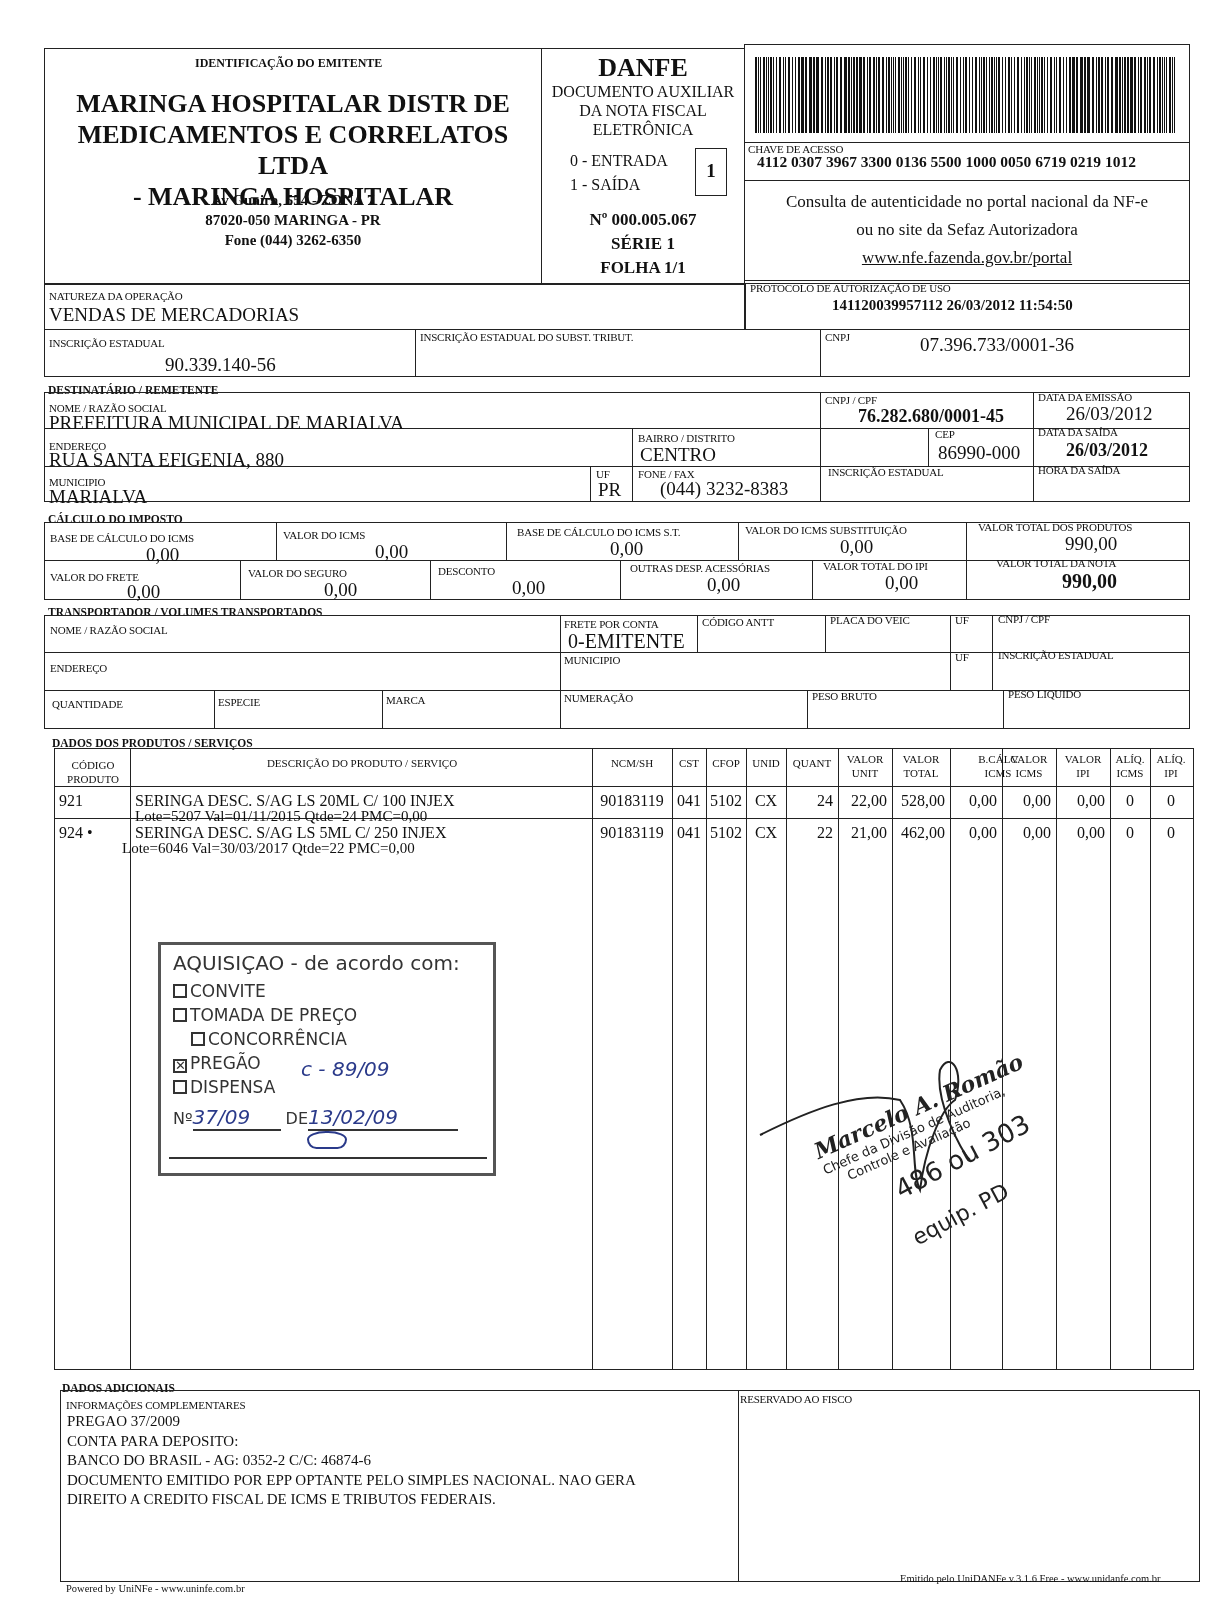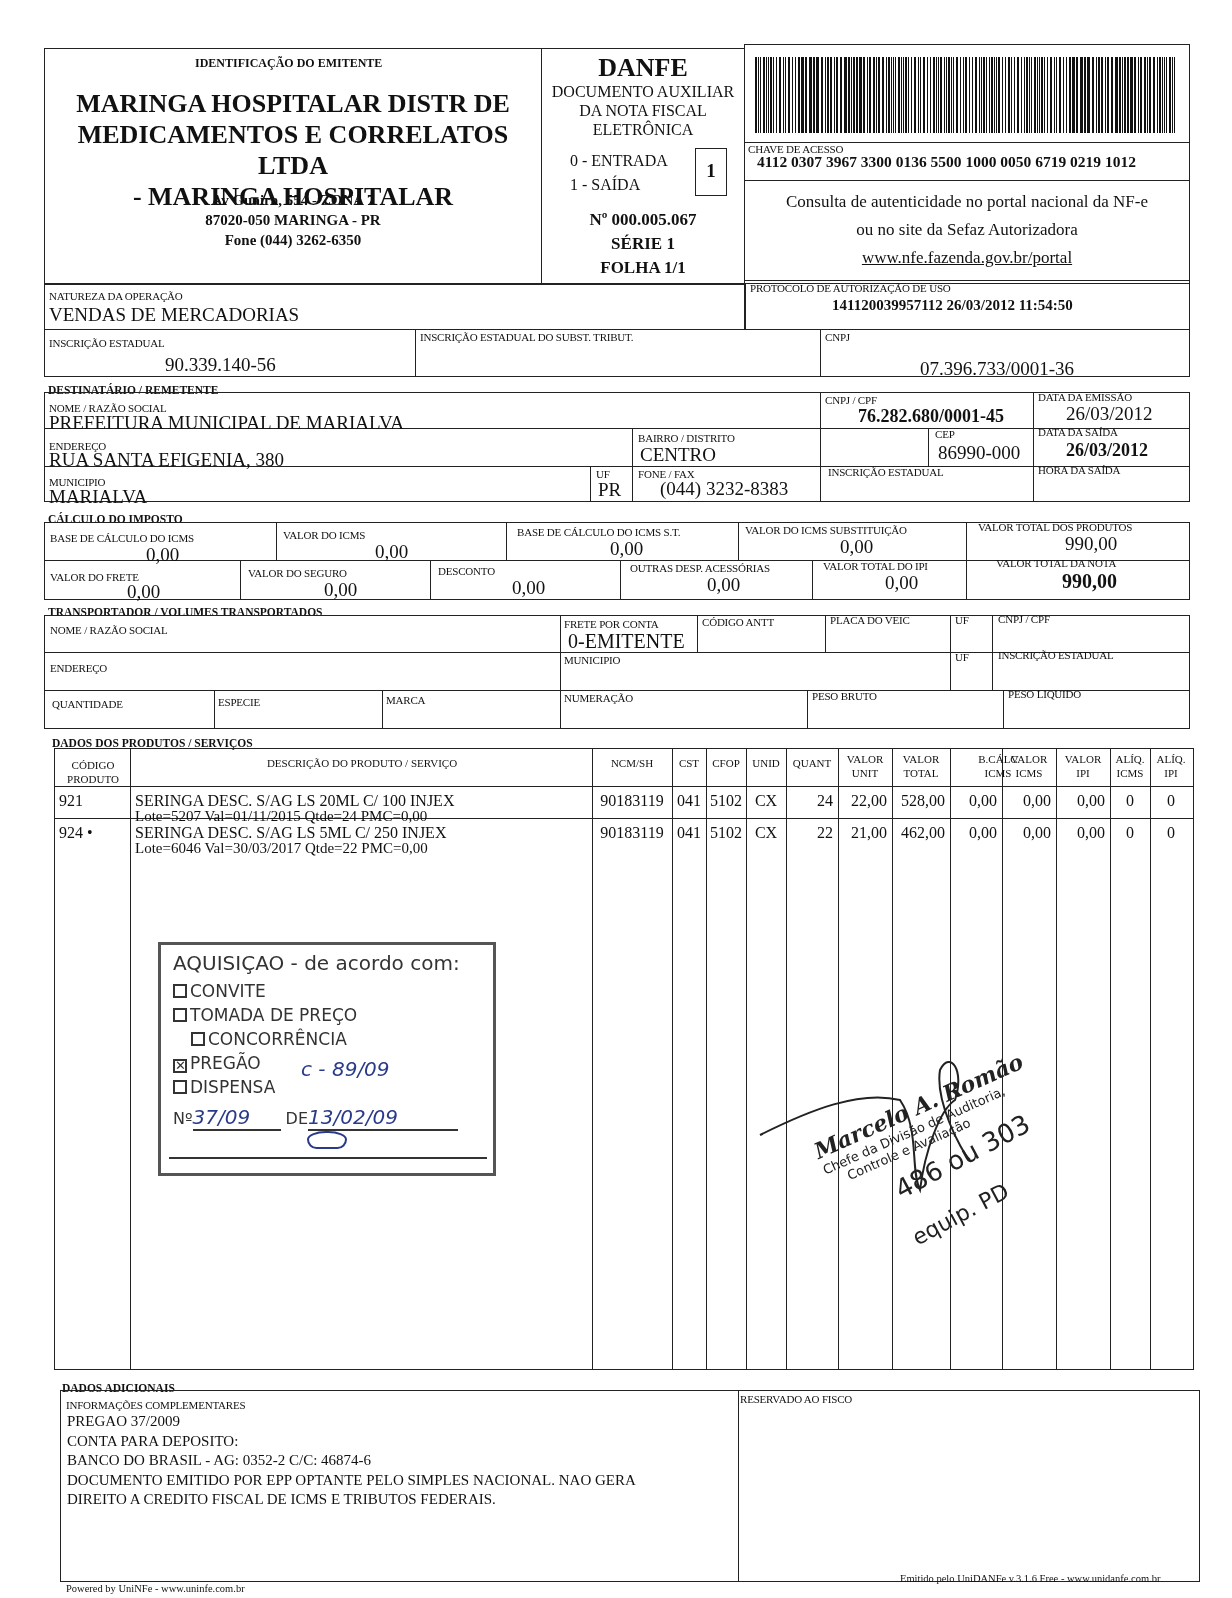--- a/index.html
+++ b/index.html
@@ -225,41 +225,41 @@
 <div class="lbl" style="left:750px;top:282px;">PROTOCOLO DE AUTORIZAÇÃO DE USO</div>
 <div class="abs" style="left:832px;top:297px;font-weight:bold;font-size:15px;">141120039957112 26/03/2012 11:54:50</div>
 
 <div class="box" style="left:44px;top:329px;width:1146px;height:48px;"></div>
 <div class="vl" style="left:415px;top:329px;height:48px;"></div>
 <div class="vl" style="left:820px;top:329px;height:48px;"></div>
 <div class="lbl" style="left:49px;top:337px;">INSCRIÇÃO ESTADUAL</div>
 <div class="val" style="left:165px;top:354px;">90.339.140-56</div>
 <div class="lbl" style="left:420px;top:331px;">INSCRIÇÃO ESTADUAL DO SUBST. TRIBUT.</div>
 <div class="lbl" style="left:825px;top:331px;">CNPJ</div>
-<div class="val" style="left:920px;top:358px;">07.396.733/0001-36</div>
+<div class="val" style="left:920px;top:334px;">07.396.733/0001-36</div>
 
 <div class="sec" style="left:48px;top:384px;">DESTINATÁRIO / REMETENTE</div>
 <div class="box" style="left:44px;top:392px;width:1146px;height:110px;"></div>
 <div class="hl" style="left:44px;top:428px;width:1146px;"></div>
 <div class="hl" style="left:44px;top:466px;width:1146px;"></div>
 <div class="vl" style="left:820px;top:392px;height:110px;"></div>
 <div class="vl" style="left:1033px;top:392px;height:110px;"></div>
 <div class="vl" style="left:632px;top:428px;height:74px;"></div>
 <div class="vl" style="left:928px;top:428px;height:38px;"></div>
 <div class="vl" style="left:590px;top:466px;height:36px;"></div>
 
 <div class="lbl" style="left:49px;top:402px;">NOME / RAZÃO SOCIAL</div>
 <div class="val" style="left:49px;top:412px;">PREFEITURA MUNICIPAL DE MARIALVA</div>
 <div class="lbl" style="left:825px;top:394px;">CNPJ / CPF</div>
 <div class="valb" style="left:842px;top:406px;margin-left:16px;">76.282.680/0001-45</div>
 <div class="lbl" style="left:1038px;top:391px;">DATA DA EMISSÃO</div>
 <div class="val" style="left:1066px;top:403px;">26/03/2012</div>
 
 <div class="lbl" style="left:49px;top:440px;">ENDEREÇO</div>
-<div class="val" style="left:49px;top:449px;">RUA SANTA EFIGENIA, 380</div>
+<div class="val" style="left:49px;top:449px;">RUA SANTA EFIGENIA, 880</div>
 <div class="lbl" style="left:638px;top:432px;">BAIRRO / DISTRITO</div>
 <div class="val" style="left:640px;top:444px;">CENTRO</div>
 <div class="lbl" style="left:935px;top:428px;">CEP</div>
 <div class="val" style="left:938px;top:442px;">86990-000</div>
 <div class="lbl" style="left:1038px;top:426px;">DATA DA SAÍDA</div>
 <div class="valb" style="left:1066px;top:440px;">26/03/2012</div>
 
 <div class="lbl" style="left:49px;top:476px;">MUNICIPIO</div>
 <div class="val" style="left:49px;top:486px;">MARIALVA</div>
 <div class="lbl" style="left:596px;top:468px;">UF</div>
@@ -420,21 +420,21 @@
     <div class="td tdc" style="left: 709px; width: 34px; top: 824px;">5102</div>
     <div class="td tdc" style="left: 749px; width: 34px; top: 824px;">CX</div>
     <div class="td tdr" style="left: 789px; width: 44px; top: 824px;">22</div>
     <div class="td tdr" style="left: 841px; width: 46px; top: 824px;">21,00</div>
     <div class="td tdr" style="left: 895px; width: 50px; top: 824px;">462,00</div>
     <div class="td tdr" style="left: 953px; width: 44px; top: 824px;">0,00</div>
     <div class="td tdr" style="left: 1005px; width: 46px; top: 824px;">0,00</div>
     <div class="td tdr" style="left: 1059px; width: 46px; top: 824px;">0,00</div>
     <div class="td tdc" style="left: 1113px; width: 34px; top: 824px;">0</div>
     <div class="td tdc" style="left: 1153px; width: 36px; top: 824px;">0</div>
-    <div class="td" style="left: 135px; top: 840px; font-size: 15px;">Lote=6046 Val=30/03/2017 Qtde=22 PMC=0,00</div>
+    <div class="td" style="left: 122px; top: 840px; font-size: 15px;">Lote=6046 Val=30/03/2017 Qtde=22 PMC=0,00</div>
   </div>
 
 <div class="stamp" style="left:158px;top:942px;width:338px;height:234px;">
   <div style="position:absolute;left:12px;top:6px;font-size:20px;white-space:nowrap;">AQUISIÇAO - de acordo com:</div>
   <div id="stamp-options" style="position:absolute;left:12px;top:34px;">
       <div style="font-size: 17px; line-height: 24px; white-space: nowrap;"><span style="display: inline-block; width: 14px; height: 14px; border: 2px solid rgb(51, 51, 51); margin-right: 3px; vertical-align: -1px; font-size: 13px; line-height: 10px; text-align: center;"></span><span>CONVITE</span></div>
       <div style="font-size: 17px; line-height: 24px; white-space: nowrap;"><span style="display: inline-block; width: 14px; height: 14px; border: 2px solid rgb(51, 51, 51); margin-right: 3px; vertical-align: -1px; font-size: 13px; line-height: 10px; text-align: center;"></span><span>TOMADA DE PREÇO</span></div>
       <div style="font-size: 17px; line-height: 24px; white-space: nowrap; margin-left: 18px;"><span style="display: inline-block; width: 14px; height: 14px; border: 2px solid rgb(51, 51, 51); margin-right: 3px; vertical-align: -1px; font-size: 13px; line-height: 10px; text-align: center;"></span><span>CONCORRÊNCIA</span></div>
       <div style="font-size: 17px; line-height: 24px; white-space: nowrap;"><span style="display: inline-block; width: 14px; height: 14px; border: 2px solid rgb(51, 51, 51); margin-right: 3px; vertical-align: -1px; font-size: 13px; line-height: 10px; text-align: center;">✕</span><span>PREGÃO</span></div>
       <div style="font-size: 17px; line-height: 24px; white-space: nowrap;"><span style="display: inline-block; width: 14px; height: 14px; border: 2px solid rgb(51, 51, 51); margin-right: 3px; vertical-align: -1px; font-size: 13px; line-height: 10px; text-align: center;"></span><span>DISPENSA</span></div>

